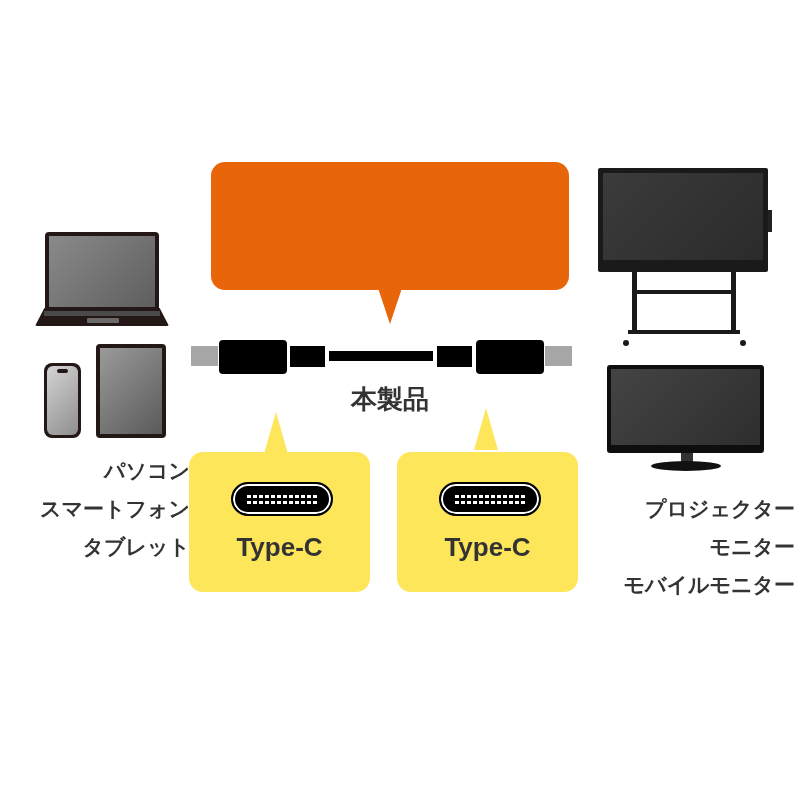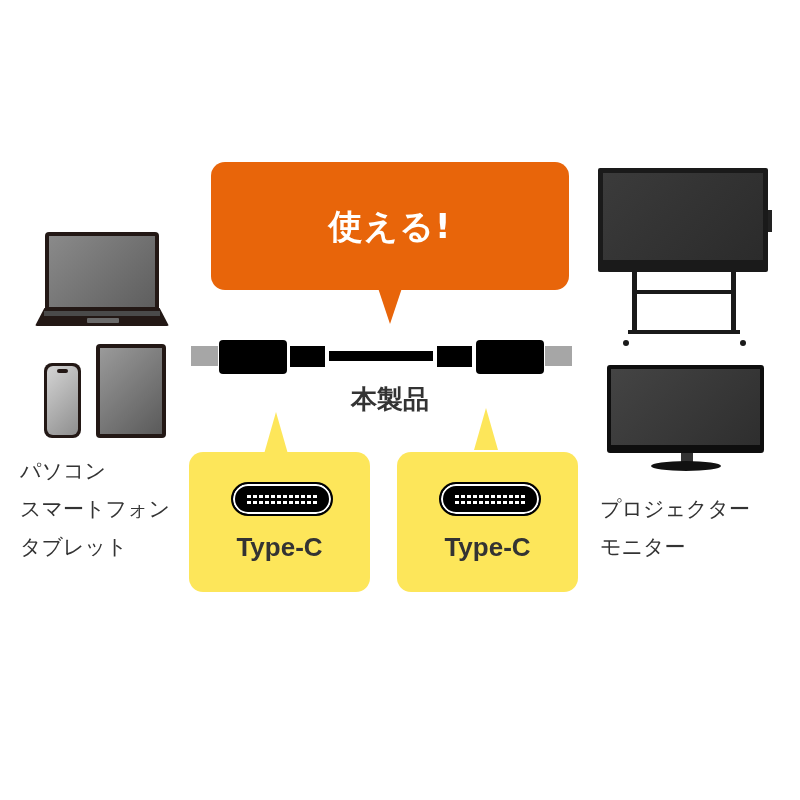--- a/index.html
+++ b/index.html
@@ -51,22 +51,22 @@
   }
   .pins { width: 70px; height: 3px;
     background: repeating-linear-gradient(90deg, #fff 0 4px, transparent 4px 6px); }
   .typec-label {
     position: absolute; left: 0; right: 0; top: 80px; text-align: center;
     font-size: 26px; font-weight: bold; color: #333333; font-family: "Liberation Sans", sans-serif;
   }
 
   
   .device-label {
-    position: absolute; text-align: left; font-weight: normal; color: #333333;
-    font-size: 21px; line-height: 38px; margin-left: 20px;
+    position: absolute; text-align: right; font-weight: bold; color: #333333;
+    font-size: 21px; line-height: 38px;
   }
 
   
   .laptop-lid { position: absolute; left: 45px; top: 232px; width: 114px; height: 78px;
     background: #231815; border-radius: 4px 4px 0 0; }
   .laptop-screen { position: absolute; left: 4px; top: 4px; right: 4px; bottom: 3px;
     background: linear-gradient(135deg, #8a8a8a, #5e5e5e); }
   .laptop-base { position: absolute; left: 35px; top: 308px; width: 134px; height: 18px;
     background: #231815; clip-path: polygon(7% 0, 93% 0, 100% 100%, 0 100%); border-radius: 2px; }
   .laptop-kbd { position: absolute; left: 44px; top: 311px; width: 116px; height: 5px; background: #4a4a4a; }
@@ -96,21 +96,20 @@
   
   .mon-frame { position: absolute; left: 607px; top: 365px; width: 157px; height: 88px; background: #0e0e0e; border-radius: 3px; }
   .mon-screen { position: absolute; left: 4px; top: 4px; right: 4px; bottom: 8px; background: linear-gradient(135deg, #444, #2e2e2e); }
   .mon-neck { position: absolute; left: 681px; top: 453px; width: 12px; height: 10px; background: #333; }
   .mon-foot { position: absolute; left: 651px; top: 461px; width: 70px; height: 10px; background: #111; border-radius: 50%; }
 </style>
 </head>
 <body>
 
 <div class="orange-bubble">
-  <div>使える!</div>
 </div>
 <div class="orange-tail"></div>
 
 <div>
   <div class="plug-metal" style="left:191px; top:346px; width:27px; height:20px;"></div>
   <div class="plug-body" style="left:219px; top:340px; width:68px; height:34px;"></div>
   <div class="cable-seg" style="left:290px; top:346px; width:35px; height:21px;"></div>
   <div class="cable-seg" style="left:329px; top:351px; width:104px; height:10px;"></div>
   <div class="cable-seg" style="left:437px; top:346px; width:35px; height:21px;"></div>
   <div class="plug-body" style="left:476px; top:340px; width:68px; height:34px;"></div>
@@ -179,13 +178,14 @@
   <div class="mon-frame">
       <div class="mon-screen"></div>
     </div>
   <div class="mon-neck"></div>
   <div class="mon-foot"></div>
 </div>
 
 <div class="device-label" style="left:580px; top:490px; width:215px;">
   <div>プロジェクター</div>
   <div>モニター</div>
+  <div>モバイルモニター</div>
 </div>
 
 </body></html>

